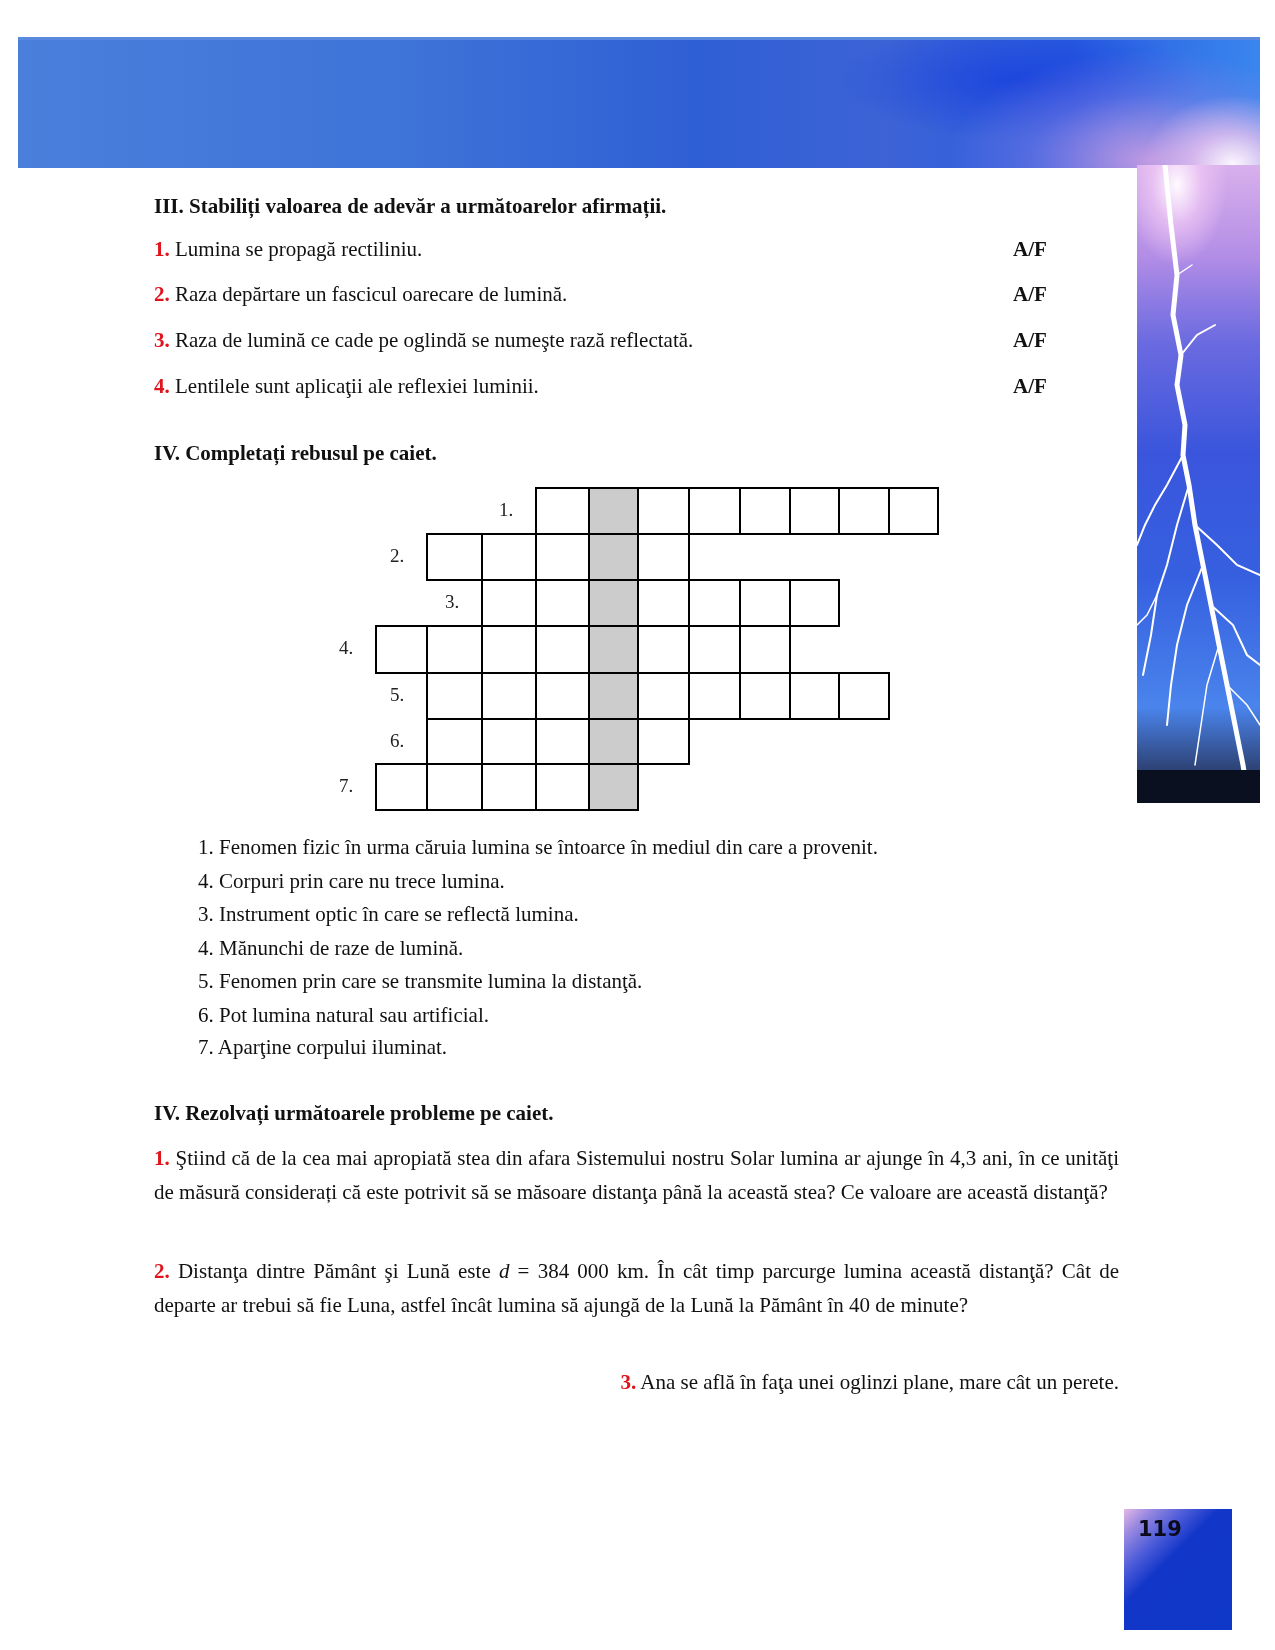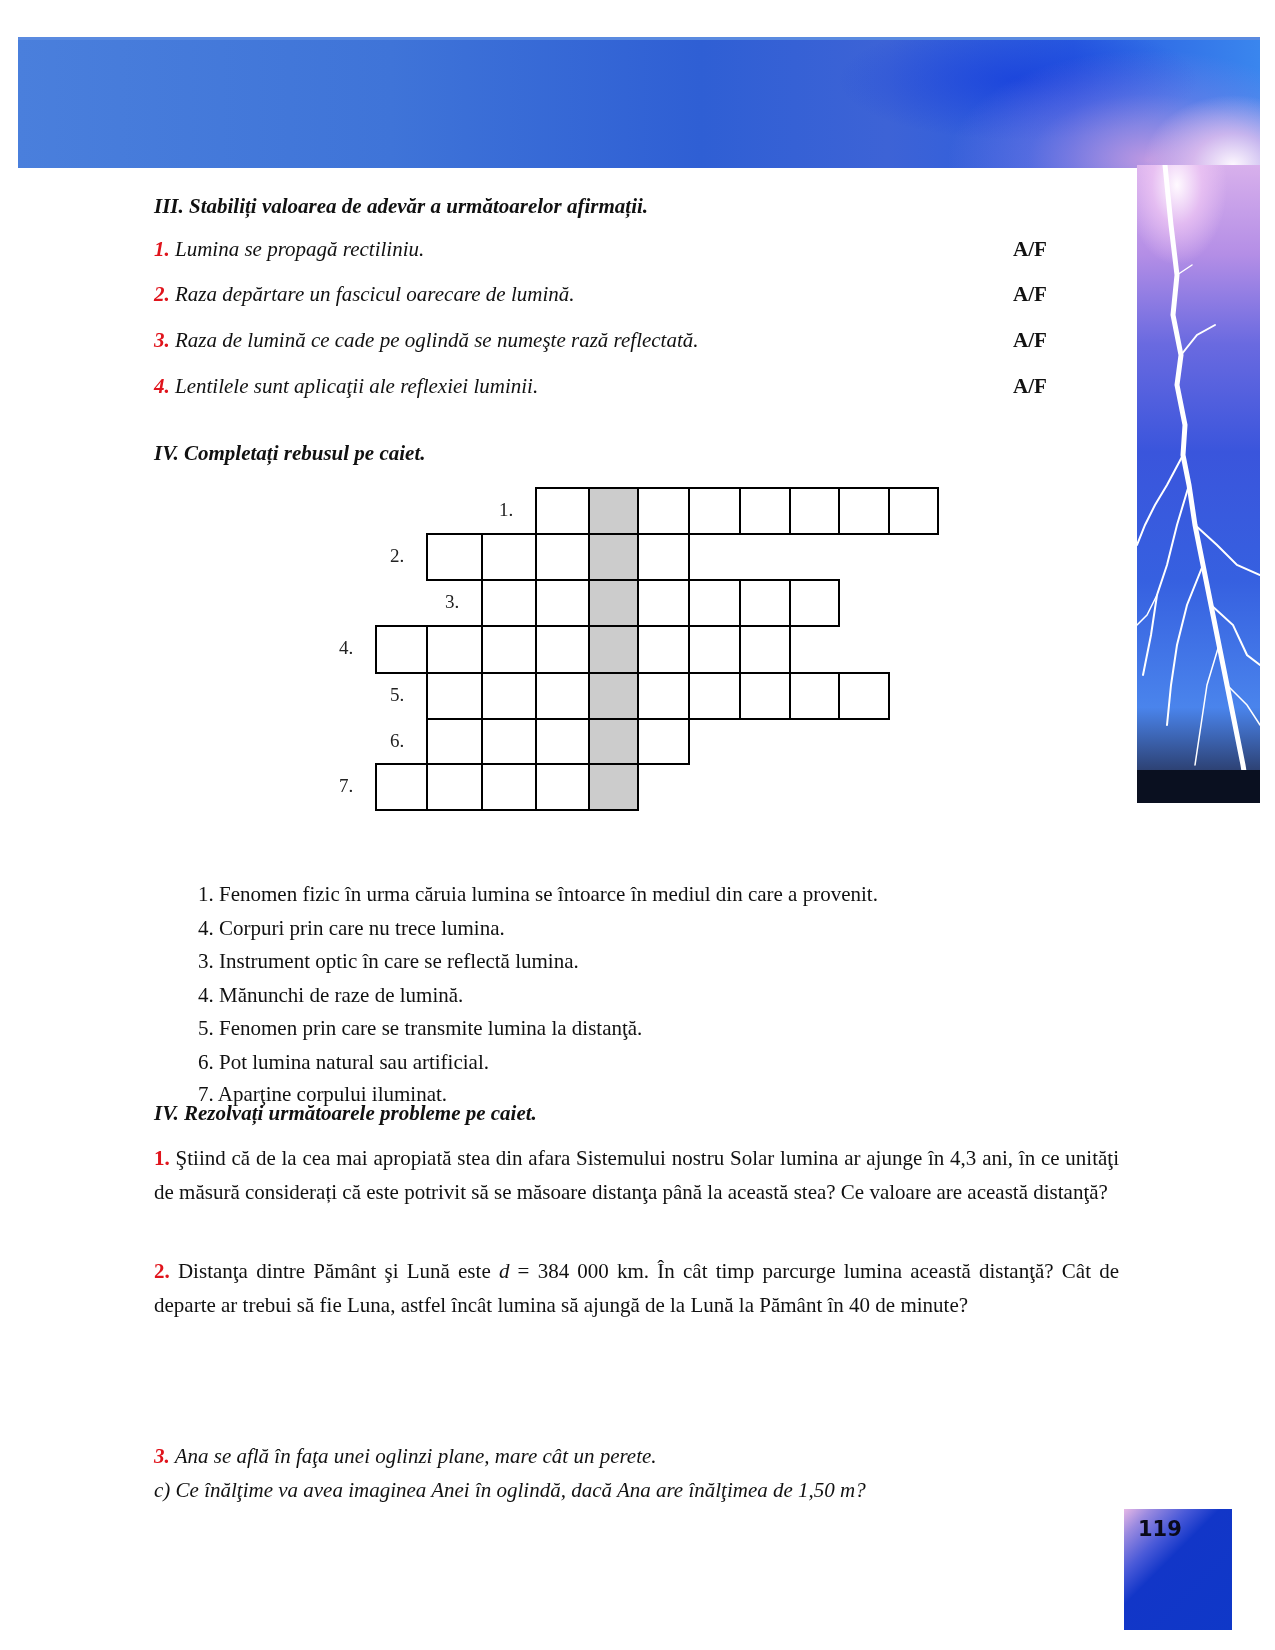--- a/index.html
+++ b/index.html
@@ -10,30 +10,30 @@
       radial-gradient(ellipse 90px 70px at 1215px 125px, rgba(255,250,255,0.98), rgba(240,200,240,0.7) 45%, rgba(200,150,230,0) 100%),
       radial-gradient(ellipse 200px 110px at 1130px 120px, rgba(215,160,225,0.85), rgba(170,140,230,0.3) 60%, rgba(100,120,230,0) 100%),
       radial-gradient(ellipse 180px 60px at 1000px 40px, rgba(20,60,220,0.7), rgba(20,60,220,0) 100%),
       linear-gradient(90deg, #4a7fdc 0%, #3f74d8 30%, #2f5fd4 55%, #3d63d6 70%, #2a5ce0 85%, #3a86ee 100%);
     border-top:3px solid #5a8ae0; }
   .strip { position:absolute; left:1137px; top:165px; width:123px; height:638px; overflow:hidden;
     background:
       radial-gradient(ellipse 50px 80px at 40px 20px, rgba(255,250,255,1), rgba(240,200,245,0.7) 50%, rgba(200,160,240,0) 100%),
       linear-gradient(180deg, #d8b0ec 0%, #b48ee6 14%, #6a6ae0 28%, #3a55dc 45%, #3660e0 65%, #4a84ec 85%, #2a3a66 96%, #0a1020 100%); }
   .strip svg { position:absolute; left:0; top:0; }
-  .text { position:absolute; font-size:21px; line-height:24px; white-space:nowrap;font-style:italic; }
+  .text { position:absolute; font-size:21px; line-height:24px; white-space:nowrap; }
   .bold { font-weight:bold; }
   .red { color:#e0141c; font-weight:bold; }
   .af { position:absolute; left:1013px; font-weight:bold; font-size:21px; line-height:24px; }
   .para { position:absolute; left:154px; width:965px; font-size:21px; line-height:33.5px; text-align:justify; }
   .grid { position:absolute; left:0; top:0; }
   .cell { position:absolute; box-sizing:border-box; border:2px solid #000; background:#fff; }
   .cell.gray { background:#cccccc; }
   .rowlabel { position:absolute; font-size:19px; line-height:22px; color:#222; }
-  .clue { position:absolute; left:198px; font-size:21px; line-height:24px; white-space:nowrap;margin-top:47px; }
+  .clue { position:absolute; left:198px; font-size:21px; line-height:24px; white-space:nowrap; }
   .pagebox { position:absolute; left:1124px; top:1509px; width:108px; height:121px;
     background: linear-gradient(135deg, #e6b8e6 0%, #9a8ae0 12%, #4a5ad8 28%, #1236c8 42%, #0f38c8 100%); }
   .pagenum { position:absolute; left:14px; top:8px; font-family:"DejaVu Sans", sans-serif; font-weight:bold; font-size:21px; color:#0a0a1a; }
 </style>
 </head>
 <body>
 
 <div class="banner"></div>
 
 <div class="strip">
@@ -157,23 +157,22 @@
 <div class="para" style="top:1142px;">
   <span class="red">1.</span>
   <span>Ştiind că de la cea mai apropiată stea din afara Sistemului nostru Solar lumina ar ajunge în 4,3 ani, în ce unităţi de măsură considerați că este potrivit să se măsoare distanţa până la această stea? Ce valoare are această distanţă?</span>
 </div>
 
 <div class="para" style="top:1255px;">
   <span class="red">2.</span>
   <span>Distanţa dintre Pământ şi Lună este </span><i>d</i><span> = 384 000 km. În cât timp parcurge lumina această distanţă? Cât de departe ar trebui să fie Luna, astfel încât lumina să ajungă de la Lună la Pământ în 40 de minute?</span>
 </div>
 
-<div class="para" style="top:1440px; text-align:left;font-style:italic;">
+<div class="para" style="top:1366px; text-align:right;">
   <div>
     <span class="red">3.</span>
     <span>Ana se află în faţa unei oglinzi plane, mare cât un perete.</span>
   </div>
-  <div>c) Ce înălţime va avea imaginea Anei în oglindă, dacă Ana are înălţimea de 1,50 m?</div>
 </div>
 
 <div class="pagebox">
   <div class="pagenum">119</div>
 </div>
 
 </body></html>

